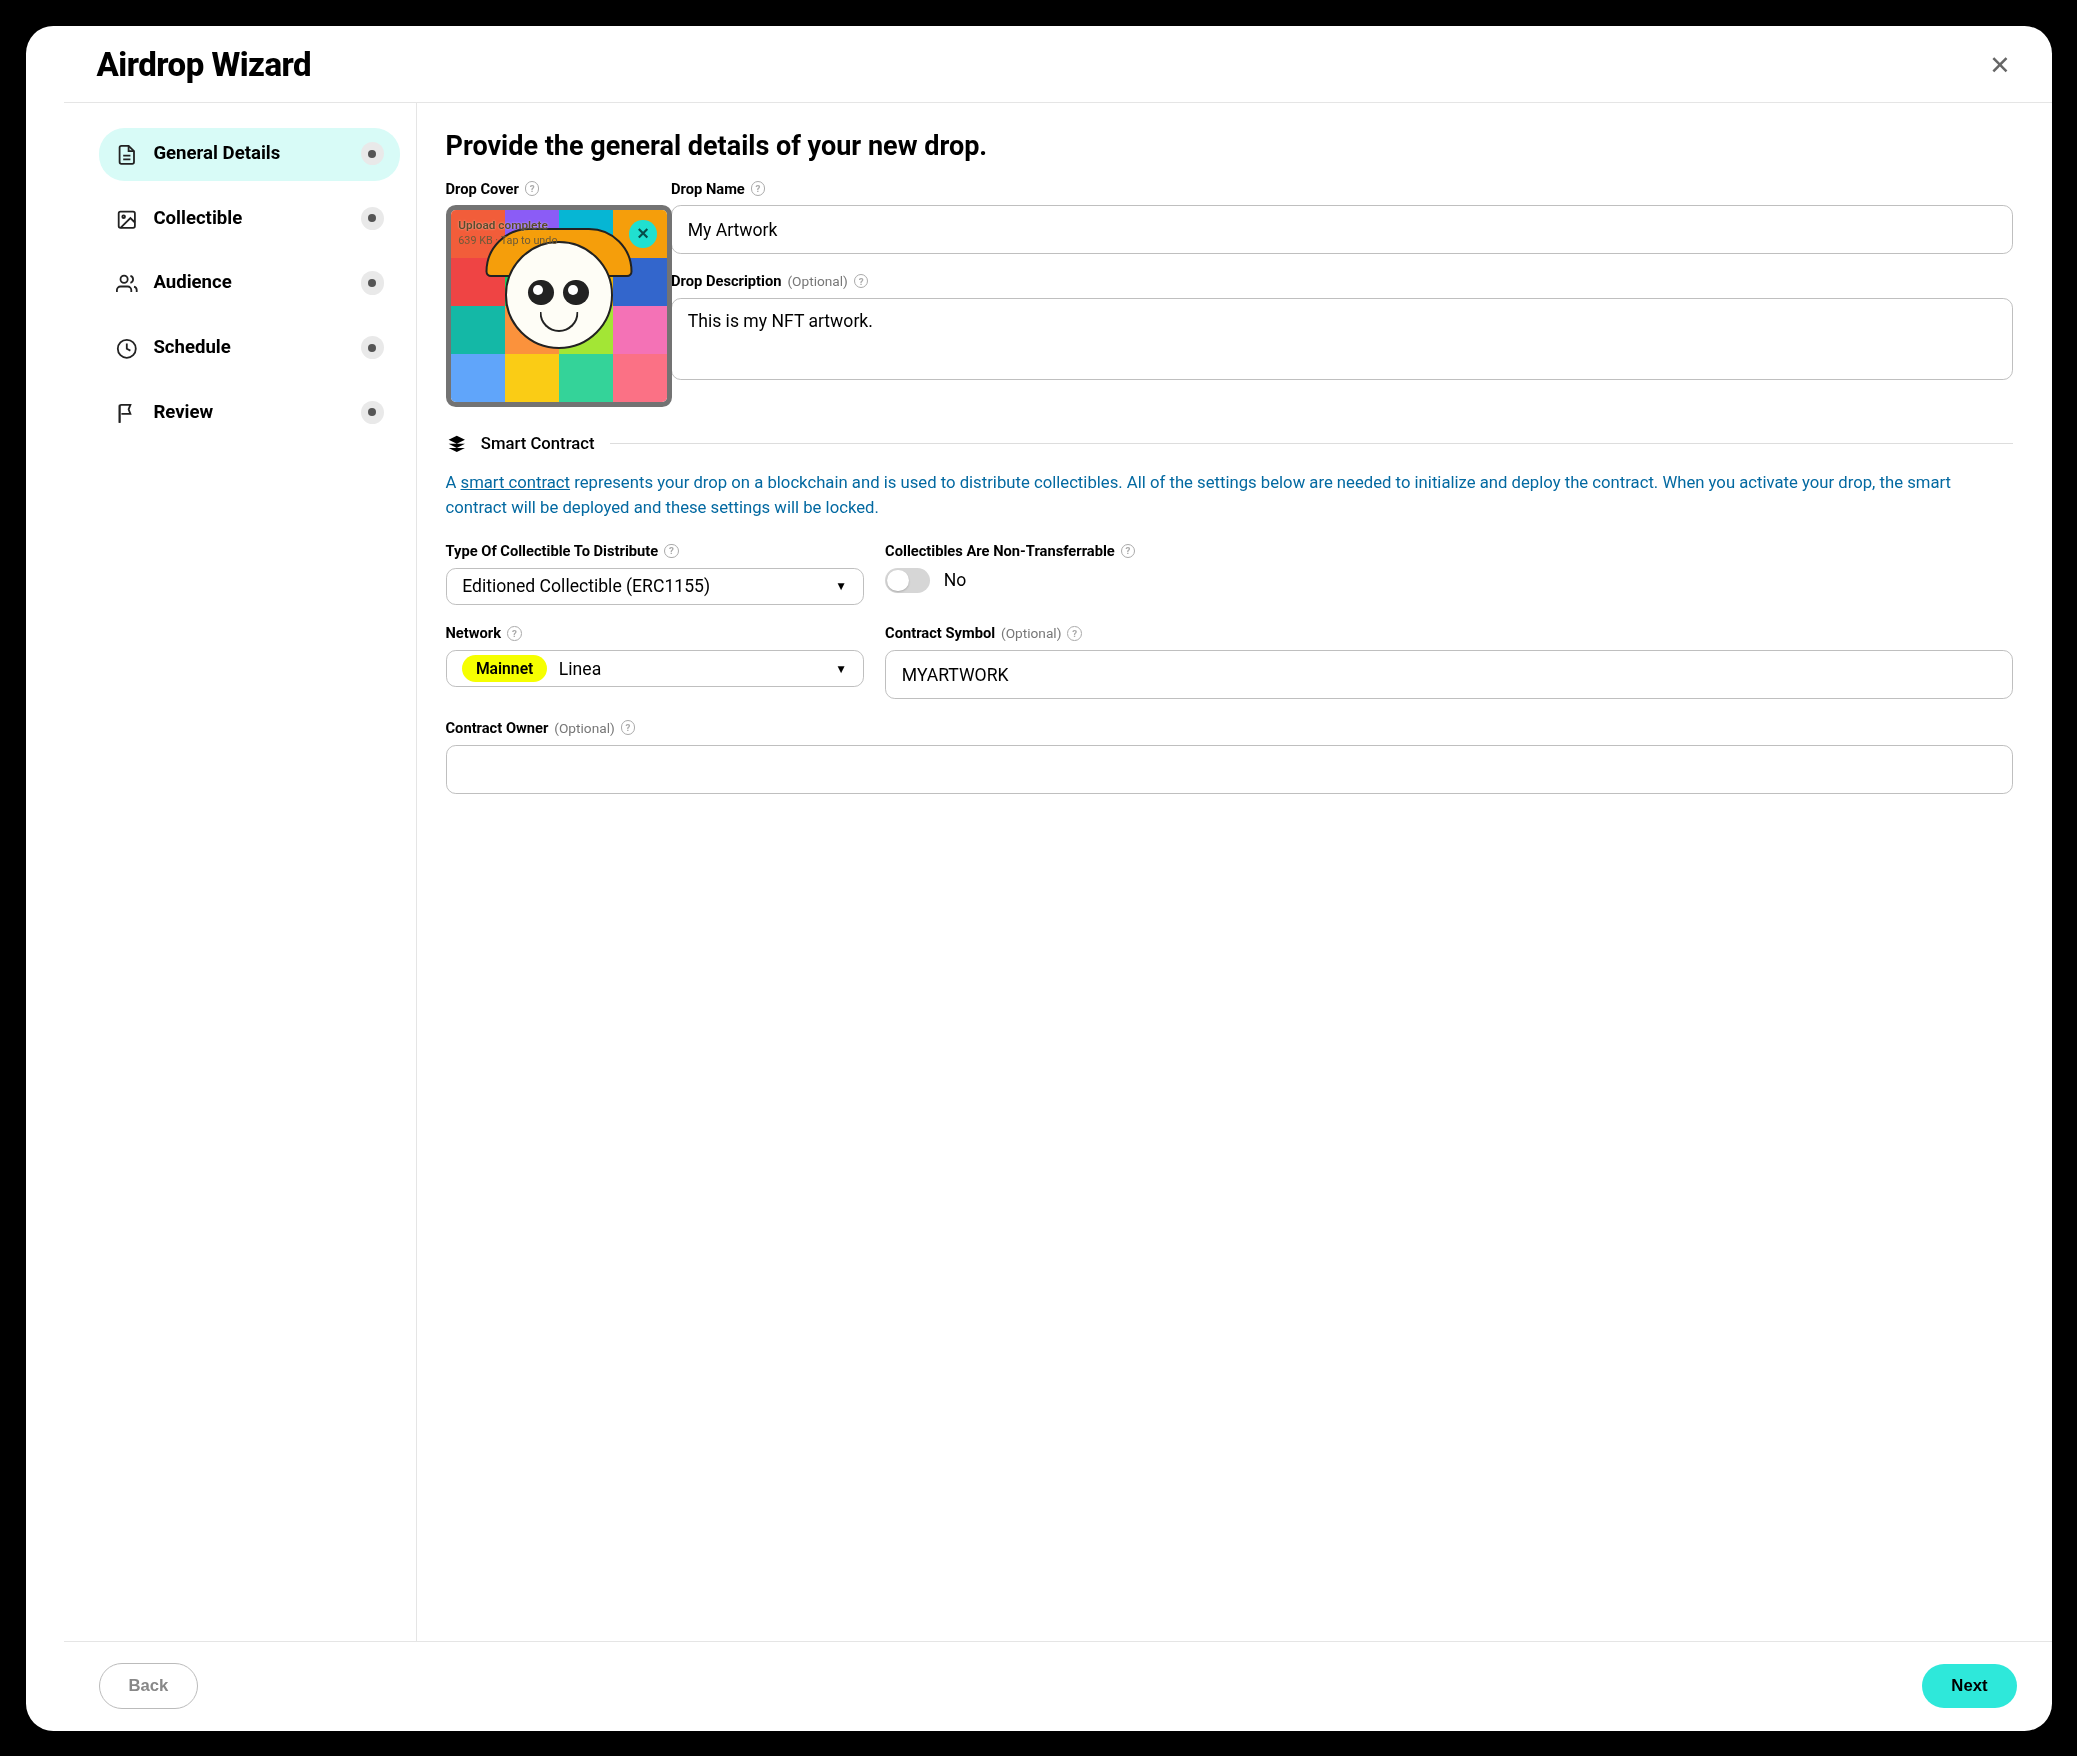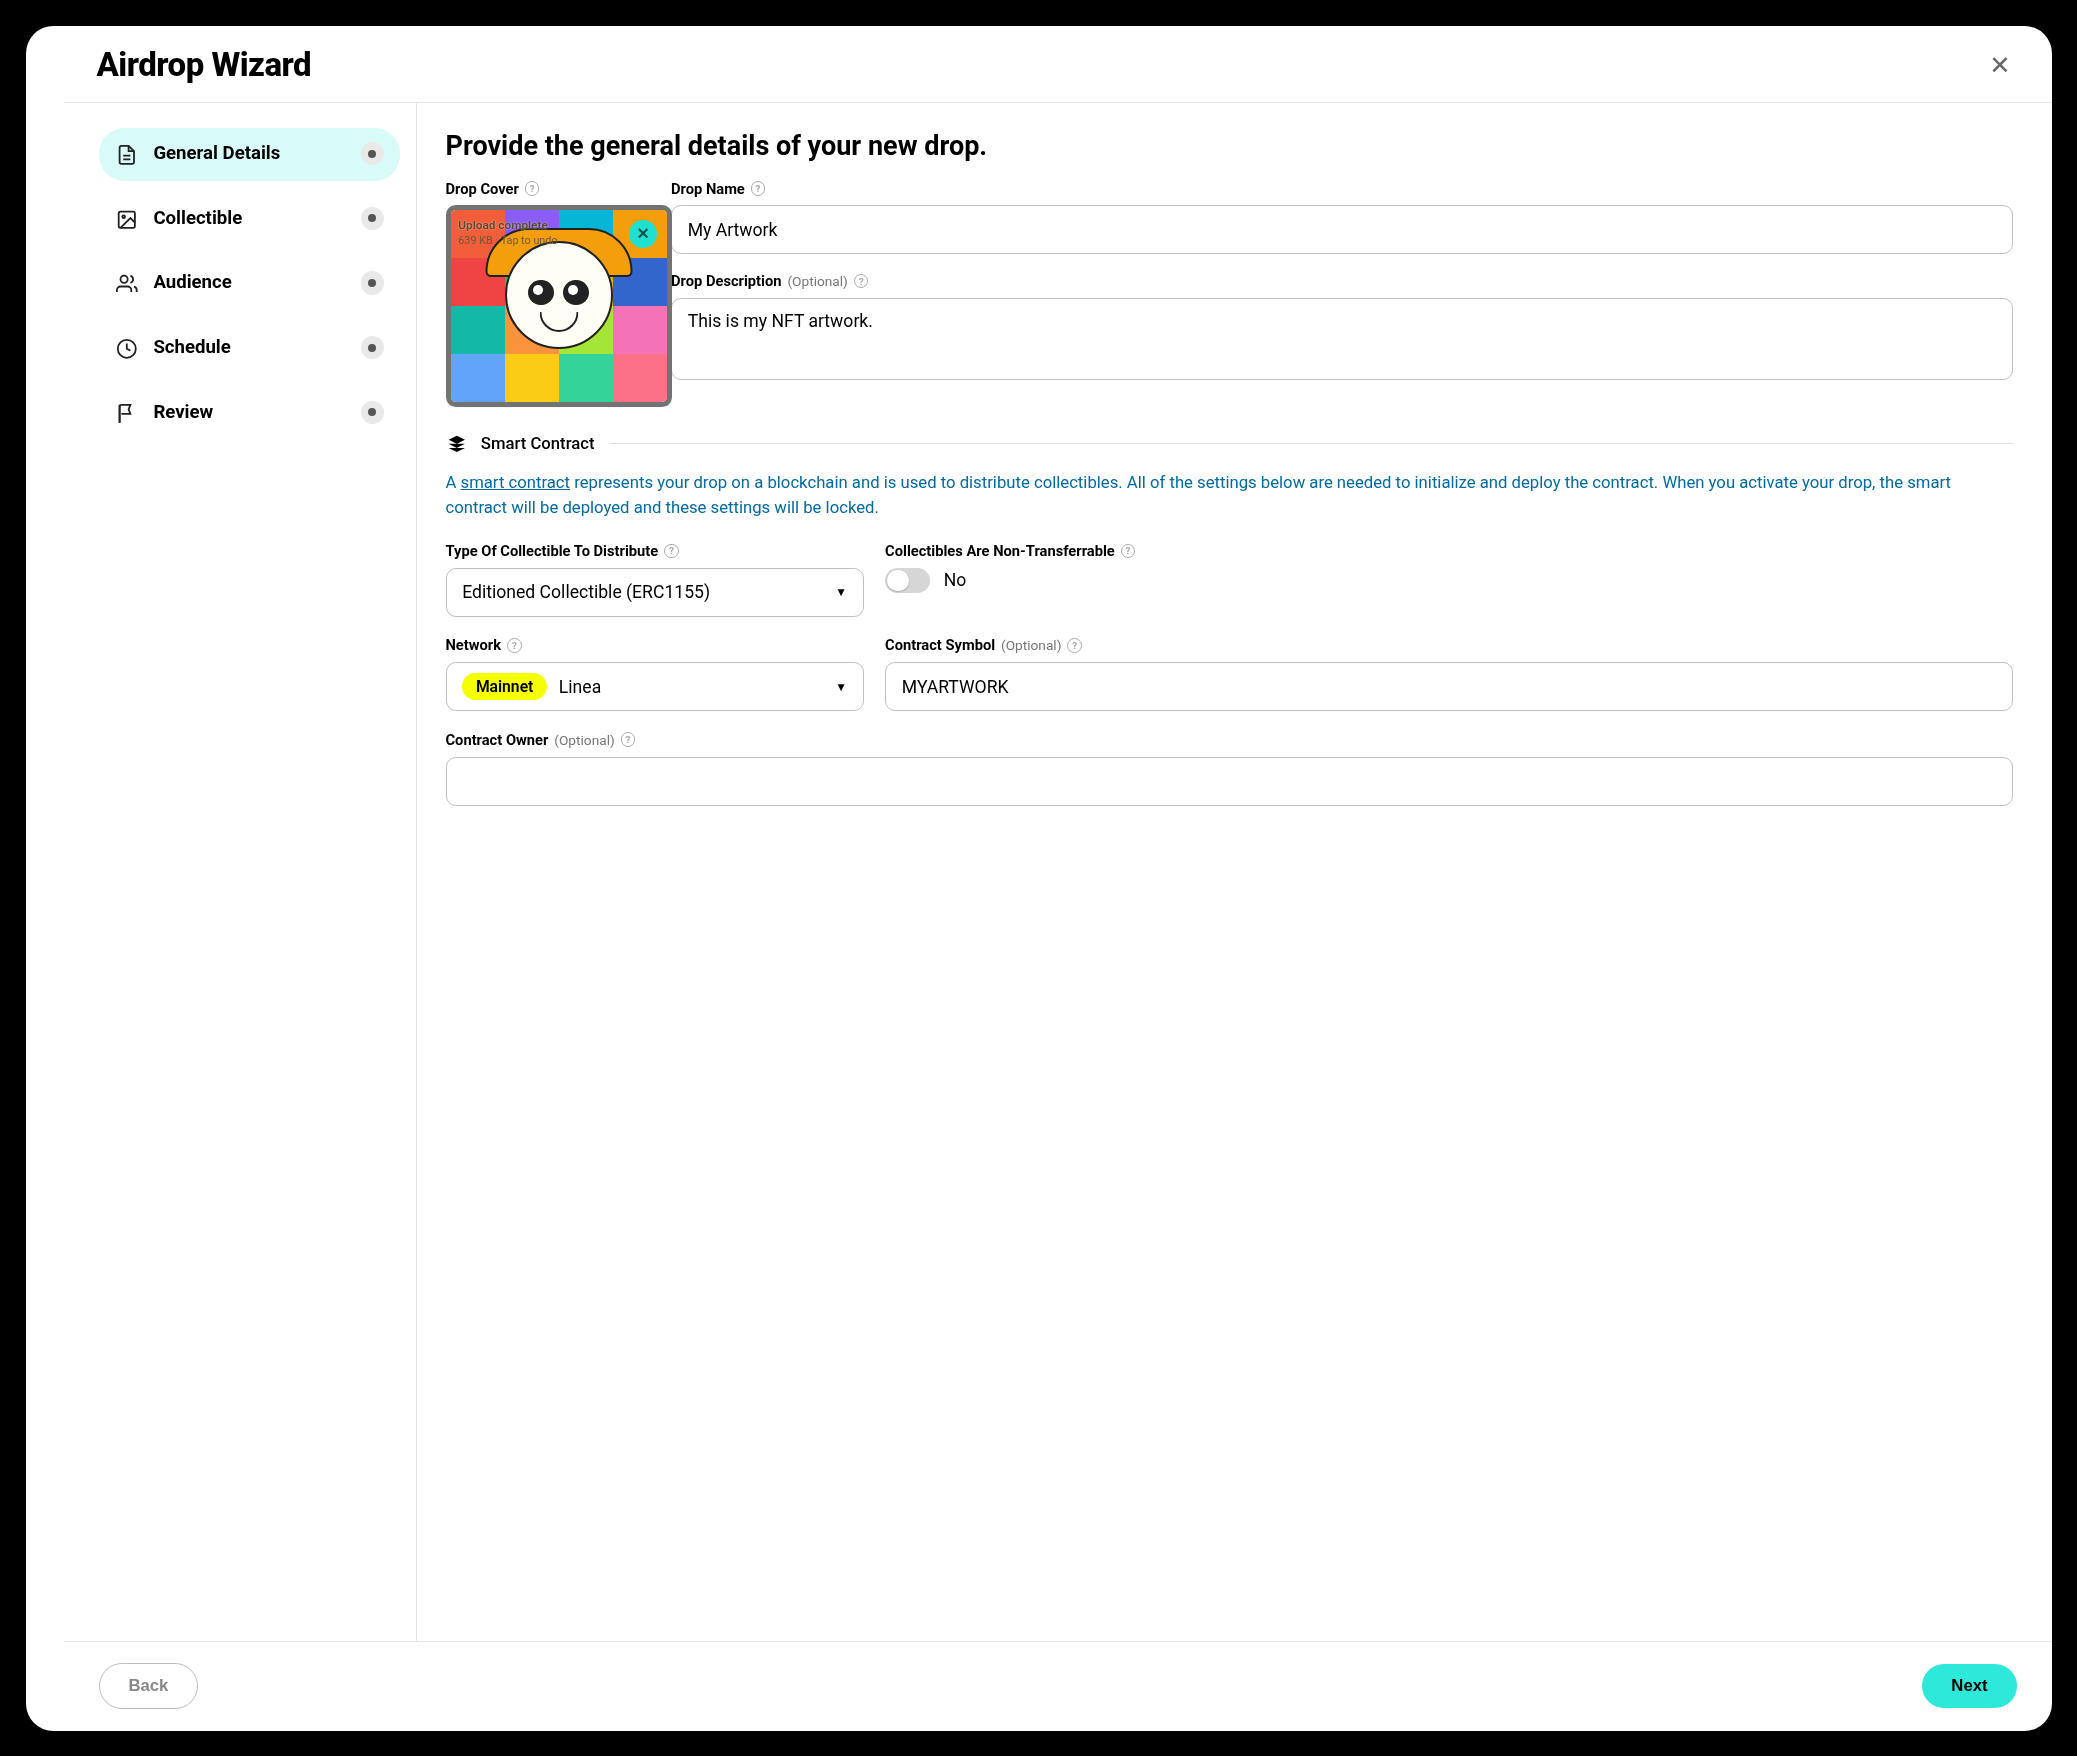--- a/index.html
+++ b/index.html
@@ -208,21 +208,21 @@
     font-size: 17.6px;
     font-family: inherit;
     background: #fff;
   }
   .textarea { height: 82px; resize: none; }
   .select {
     display: flex;
     align-items: center;
     justify-content: space-between;
     cursor: pointer;
-    height: 49px;
+    height: 37px;
   }
   .caret { font-size: 11.8px; }
   .section-divider {
     display: flex;
     align-items: center;
     gap: 15.7px;
     margin: 25.5px 0 15.7px;
   }
   .section-divider .line { flex: 1; height: 1px; background: #ddd; }
   .section-divider .label {

